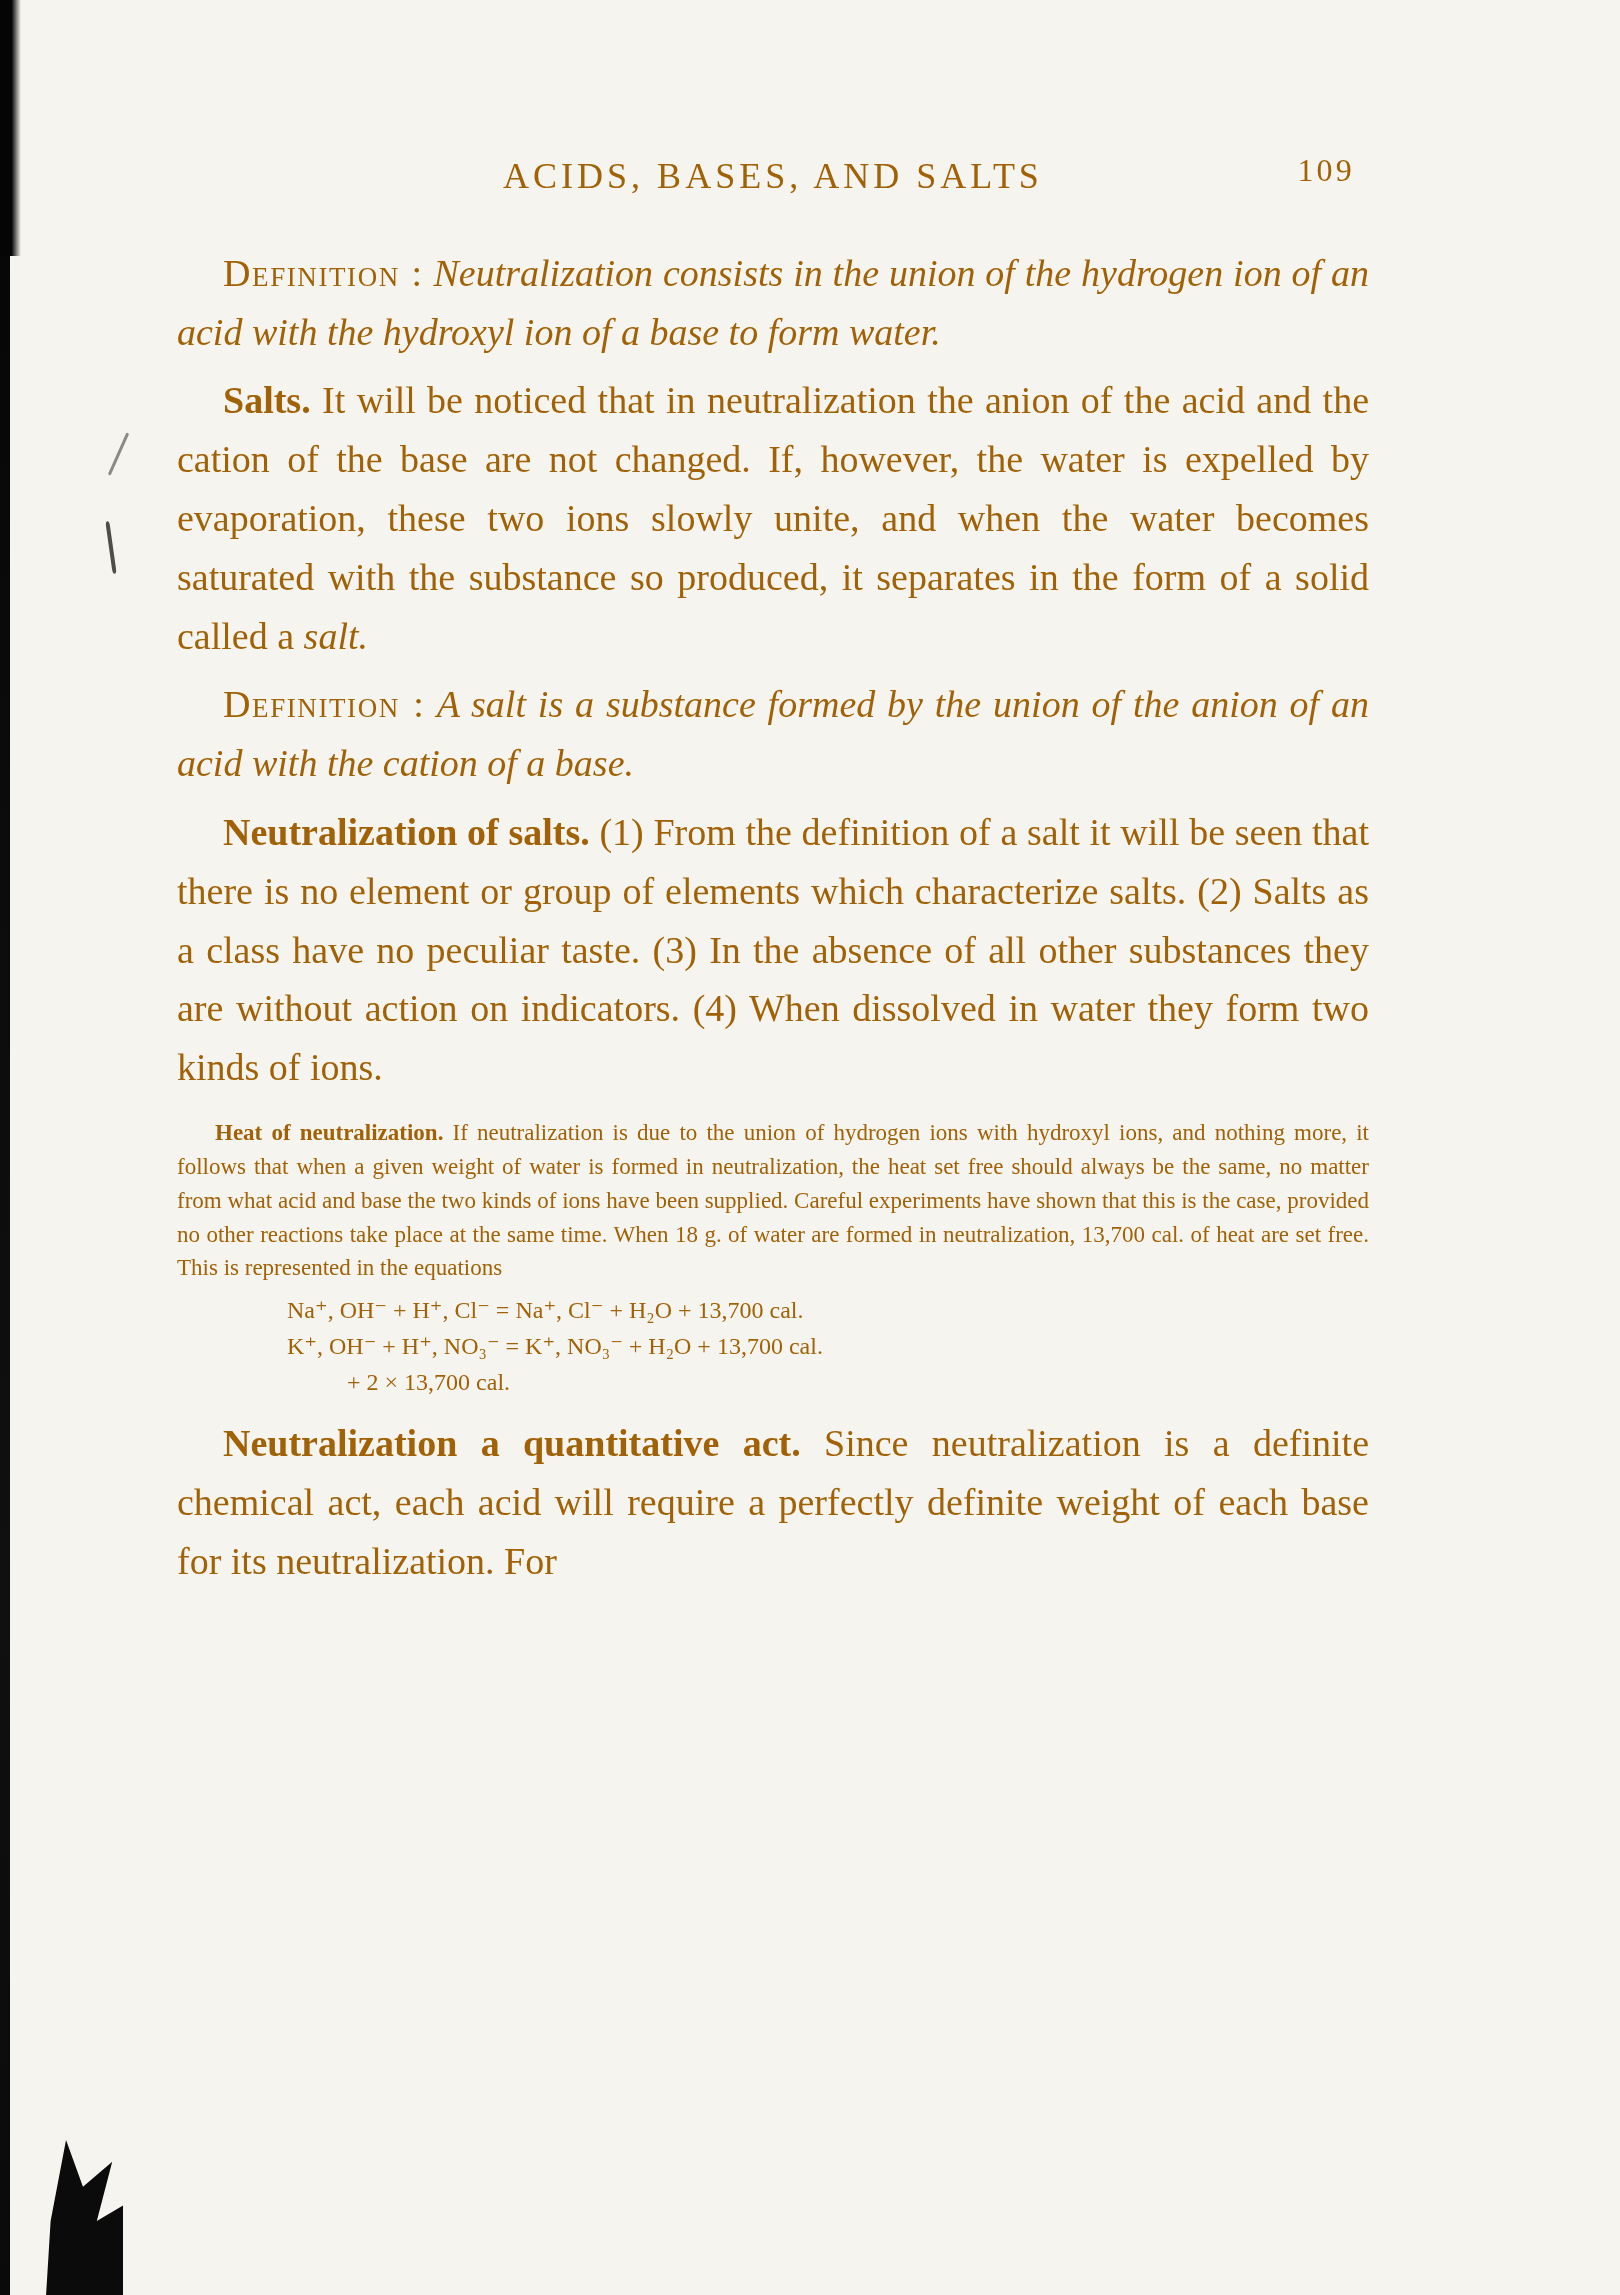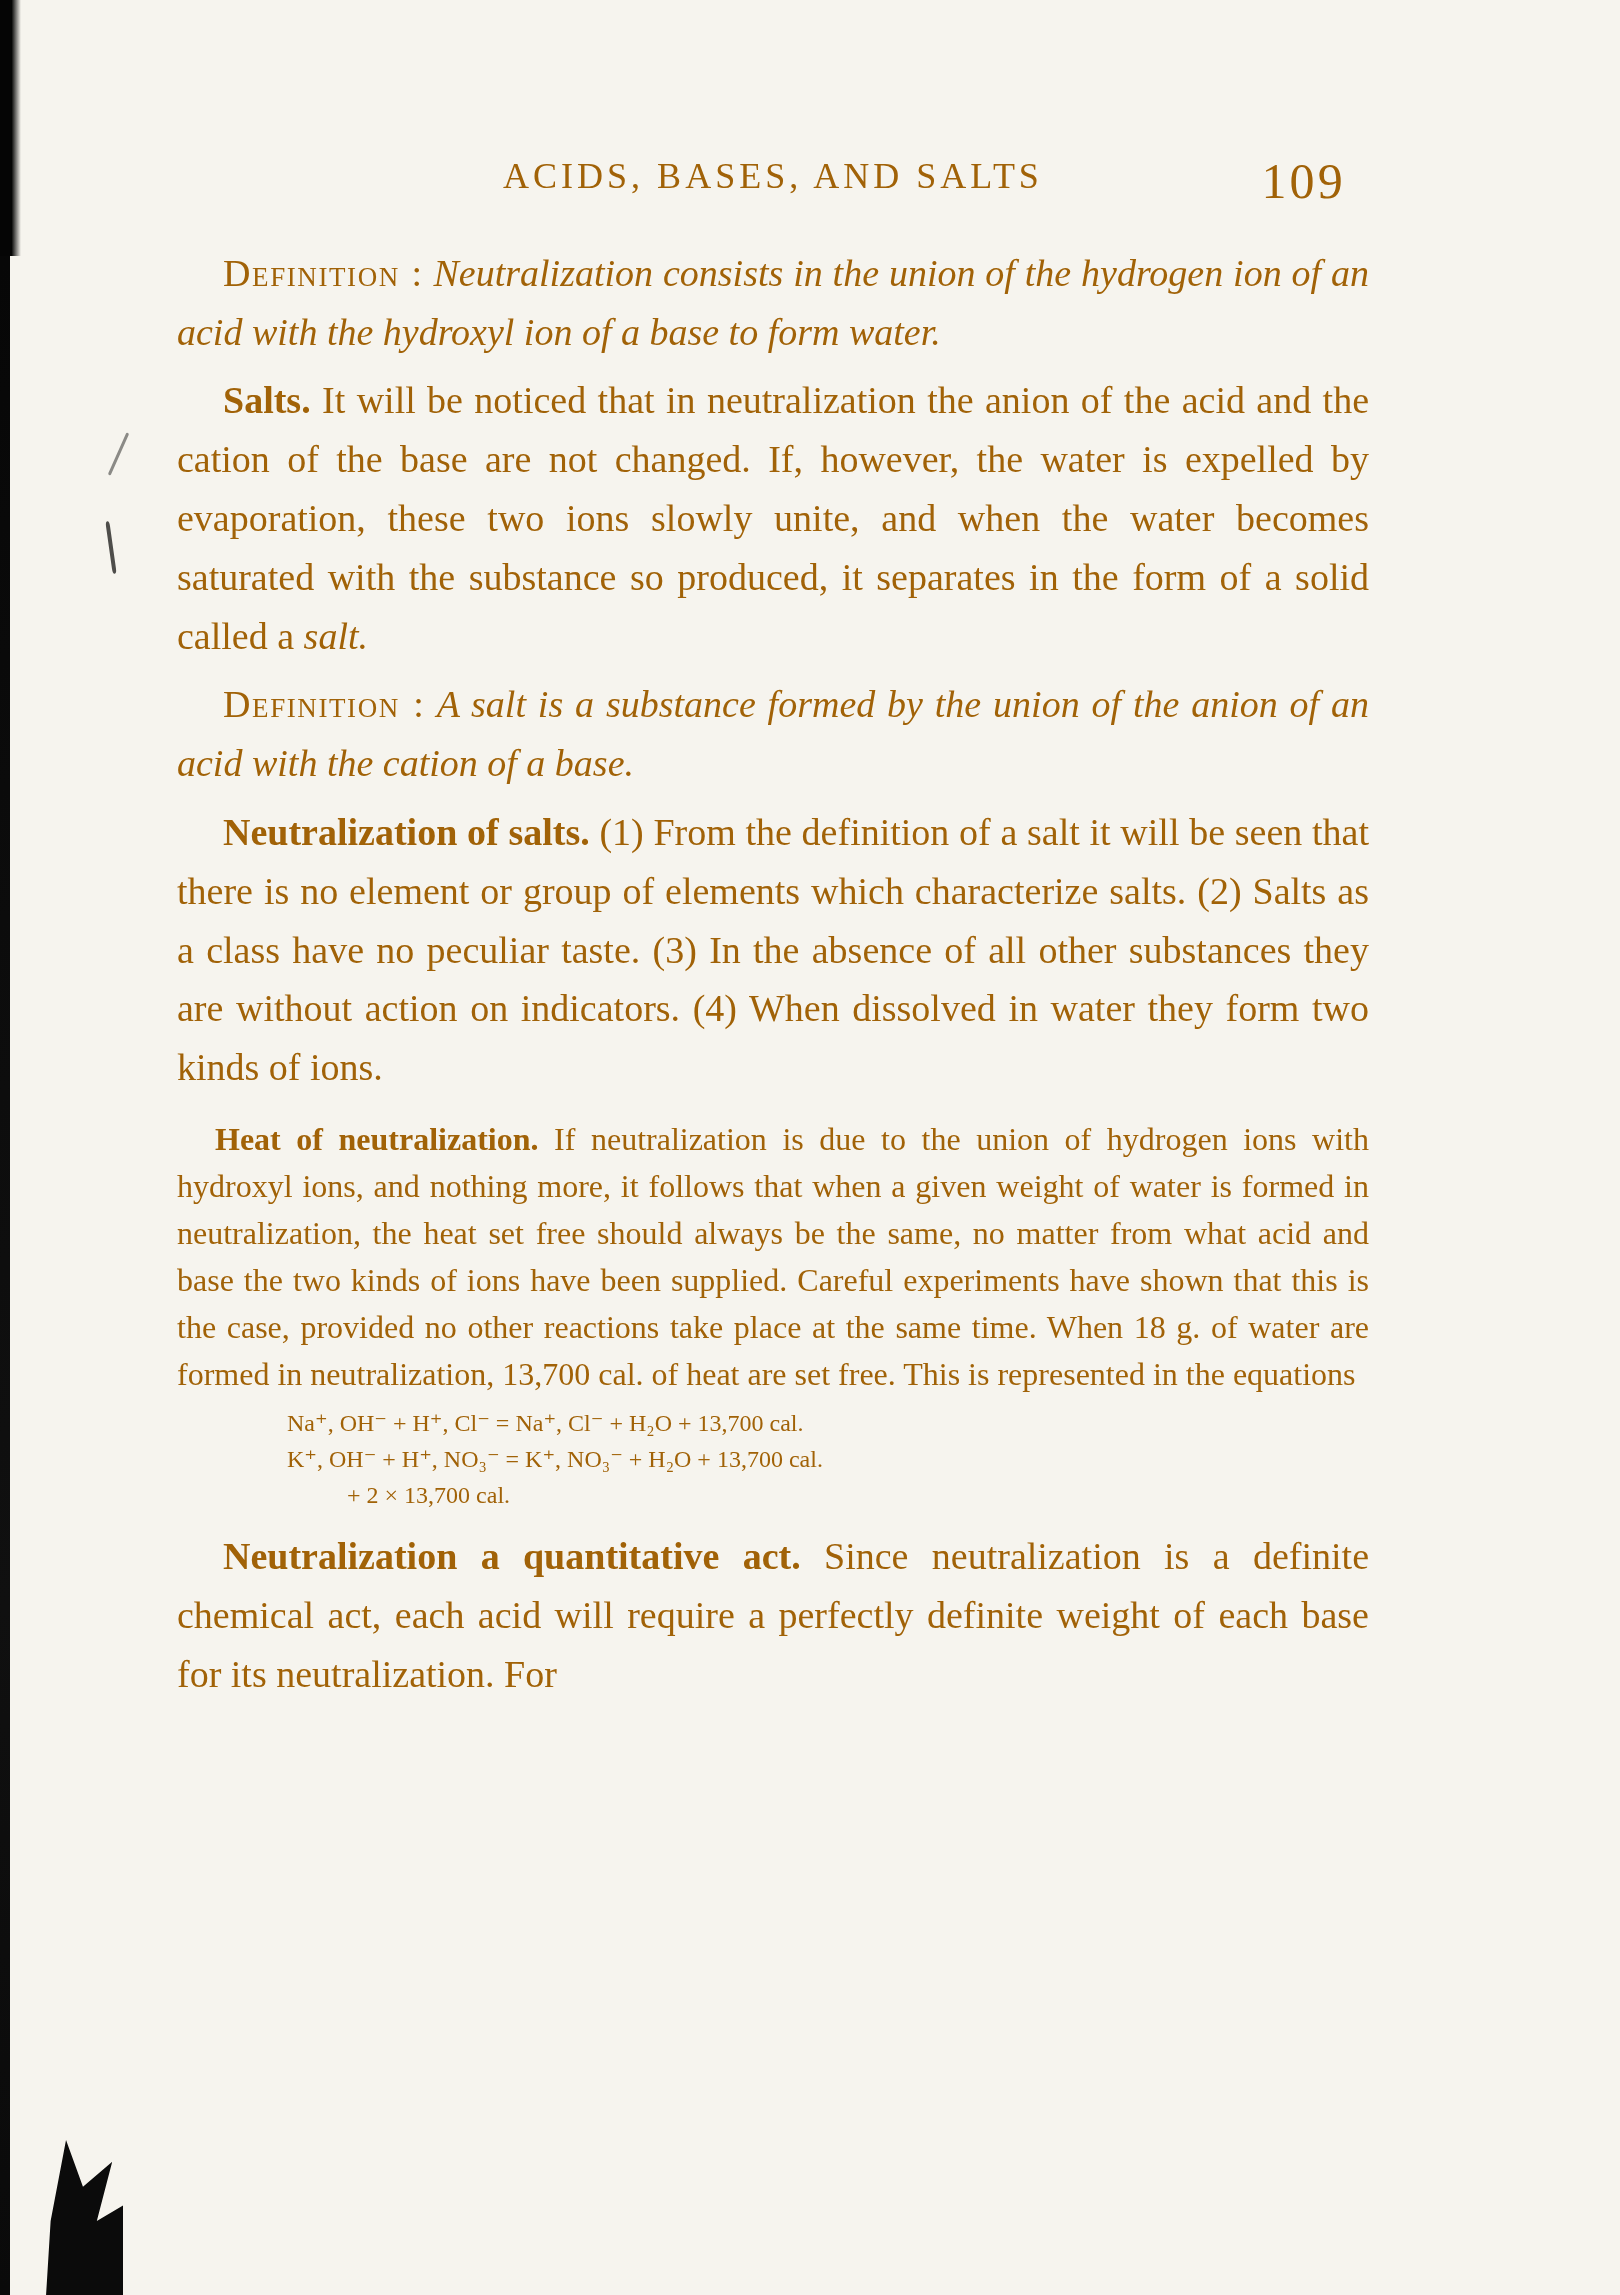--- a/index.html
+++ b/index.html
@@ -33,23 +33,23 @@
     position: absolute;
     left: 50%;
     transform: translateX(-50%);
     top: 6.4px;
     font-size: 36px;
     letter-spacing: 4px;
     white-space: nowrap;
   }
   .page-number {
     position: absolute;
-    right: 23px;
+    right: 14px;
     top: 3.2px;
-    font-size: 50px;
+    font-size: 32px;
     letter-spacing: 3.2px;
   }
   
   .para {
     font-size: 38px;
     line-height: 1.55;
     text-align: justify;
     text-indent: 46px;
     margin: 0 0 9.6px 0;
   }
@@ -62,21 +62,21 @@
     letter-spacing: 1.6px;
   }
   .lead {
     font-weight: bold;
     font-style: normal;
   }
   .tail-italic {
     font-style: italic;
   }
   .small {
-    font-size: 32px;
+    font-size: 23px;
     line-height: 1.47;
     margin-top: 19px;
     margin-bottom: 4.8px;
     text-indent: 38px;
   }
   .equations {
     margin: 6.4px 0 14.4px 110px;
     font-size: 24px;
     line-height: 1.5;
     font-family: "Liberation Serif", "DejaVu Serif", "DejaVu Sans", serif;

